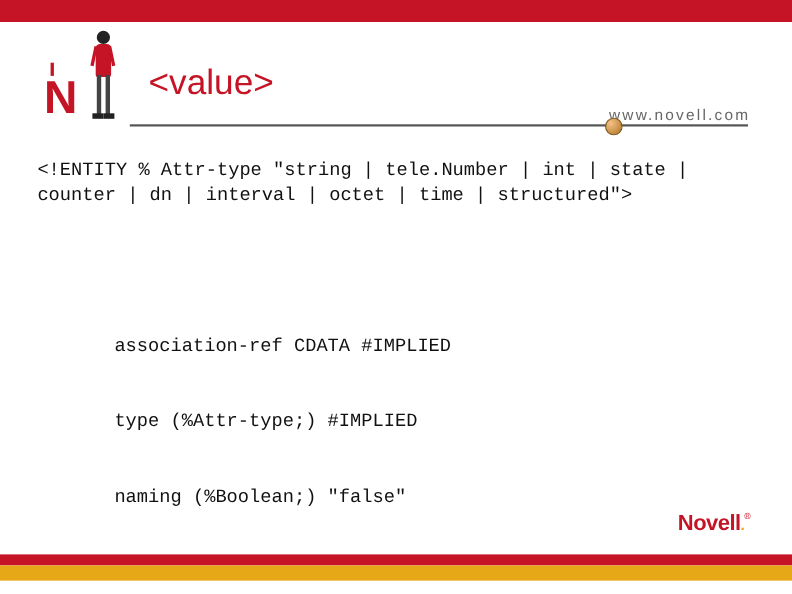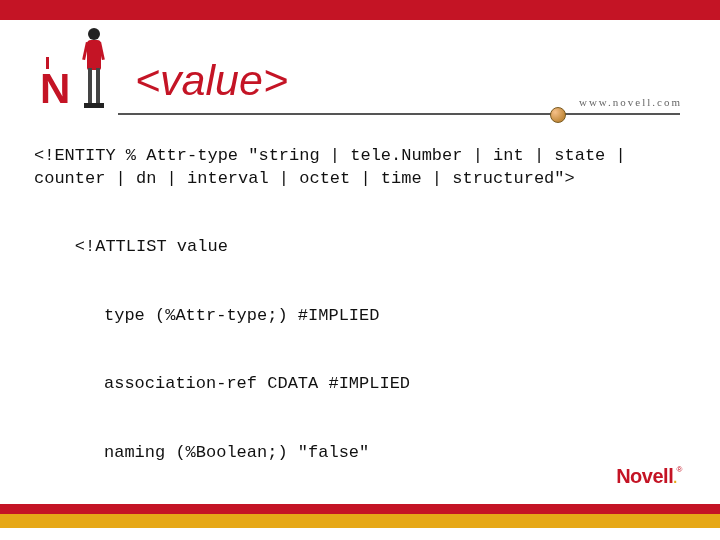--- a/index.html
+++ b/index.html
@@ -110,24 +110,23 @@
     bottom: 0;
   }
   .mascot .shoe1 { left: -3px; }
   .mascot .shoe2 { left: 7px; }
 
   .title {
     position: absolute;
     left: 135px;
     top: 36px;
     color: #c41425;
-    font-size: 43px;
+    font-size: 32px;
     font-family: Arial, sans-serif;
     font-weight: 400;
-    font-style: italic;
   }
 
   .hr-line {
     position: absolute;
     left: 118px;
     top: 93px;
     width: 562px;
     height: 2px;
     background: #555;
   }
@@ -138,22 +137,22 @@
     width: 14px;
     height: 14px;
     border-radius: 50%;
     background: radial-gradient(circle at 30% 30%, #f6c089, #c38b3d 70%);
     border: 1px solid #7a5a20;
   }
   .url {
     position: absolute;
     right: 38px;
     top: 76px;
-    font-family: Liberation Serif, serif;
-    font-size: 11px;
+    font-family: Liberation Sans, sans-serif;
+    font-size: 14px;
     letter-spacing: 2px;
     color: #666;
   }
 
   .content {
     position: absolute;
     left: 34px;
     top: 145px;
     width: 650px;
     font-family: "Courier New", monospace;
@@ -228,23 +227,23 @@
   </div>
   <div class="title">&lt;value&gt;</div>
   <div class="url">www.novell.com</div>
   <div class="hr-line"></div>
   <div class="hr-bead"></div>
 </div>
 
 <div class="content">
   <div class="block">&lt;!ENTITY % Attr-type "string | tele.Number | int | state | counter | dn | interval | octet | time | structured"&gt;</div>
   <div class="block">
-    <span>&lt;!ATTLIST value</span><br>
+    <br>
+    <span class="indent">association-ref CDATA #IMPLIED</span>
     <span class="indent">type (%Attr-type;) #IMPLIED</span>
-    <span class="indent">association-ref CDATA #IMPLIED</span>
     <span class="indent">naming (%Boolean;) "false"</span>
     
   </div>
 </div>
 
 <div class="footer-logo">
   <span>Novell</span><span class="dot">.</span><span class="reg">®</span>
 </div>
 
 <div class="footer">

